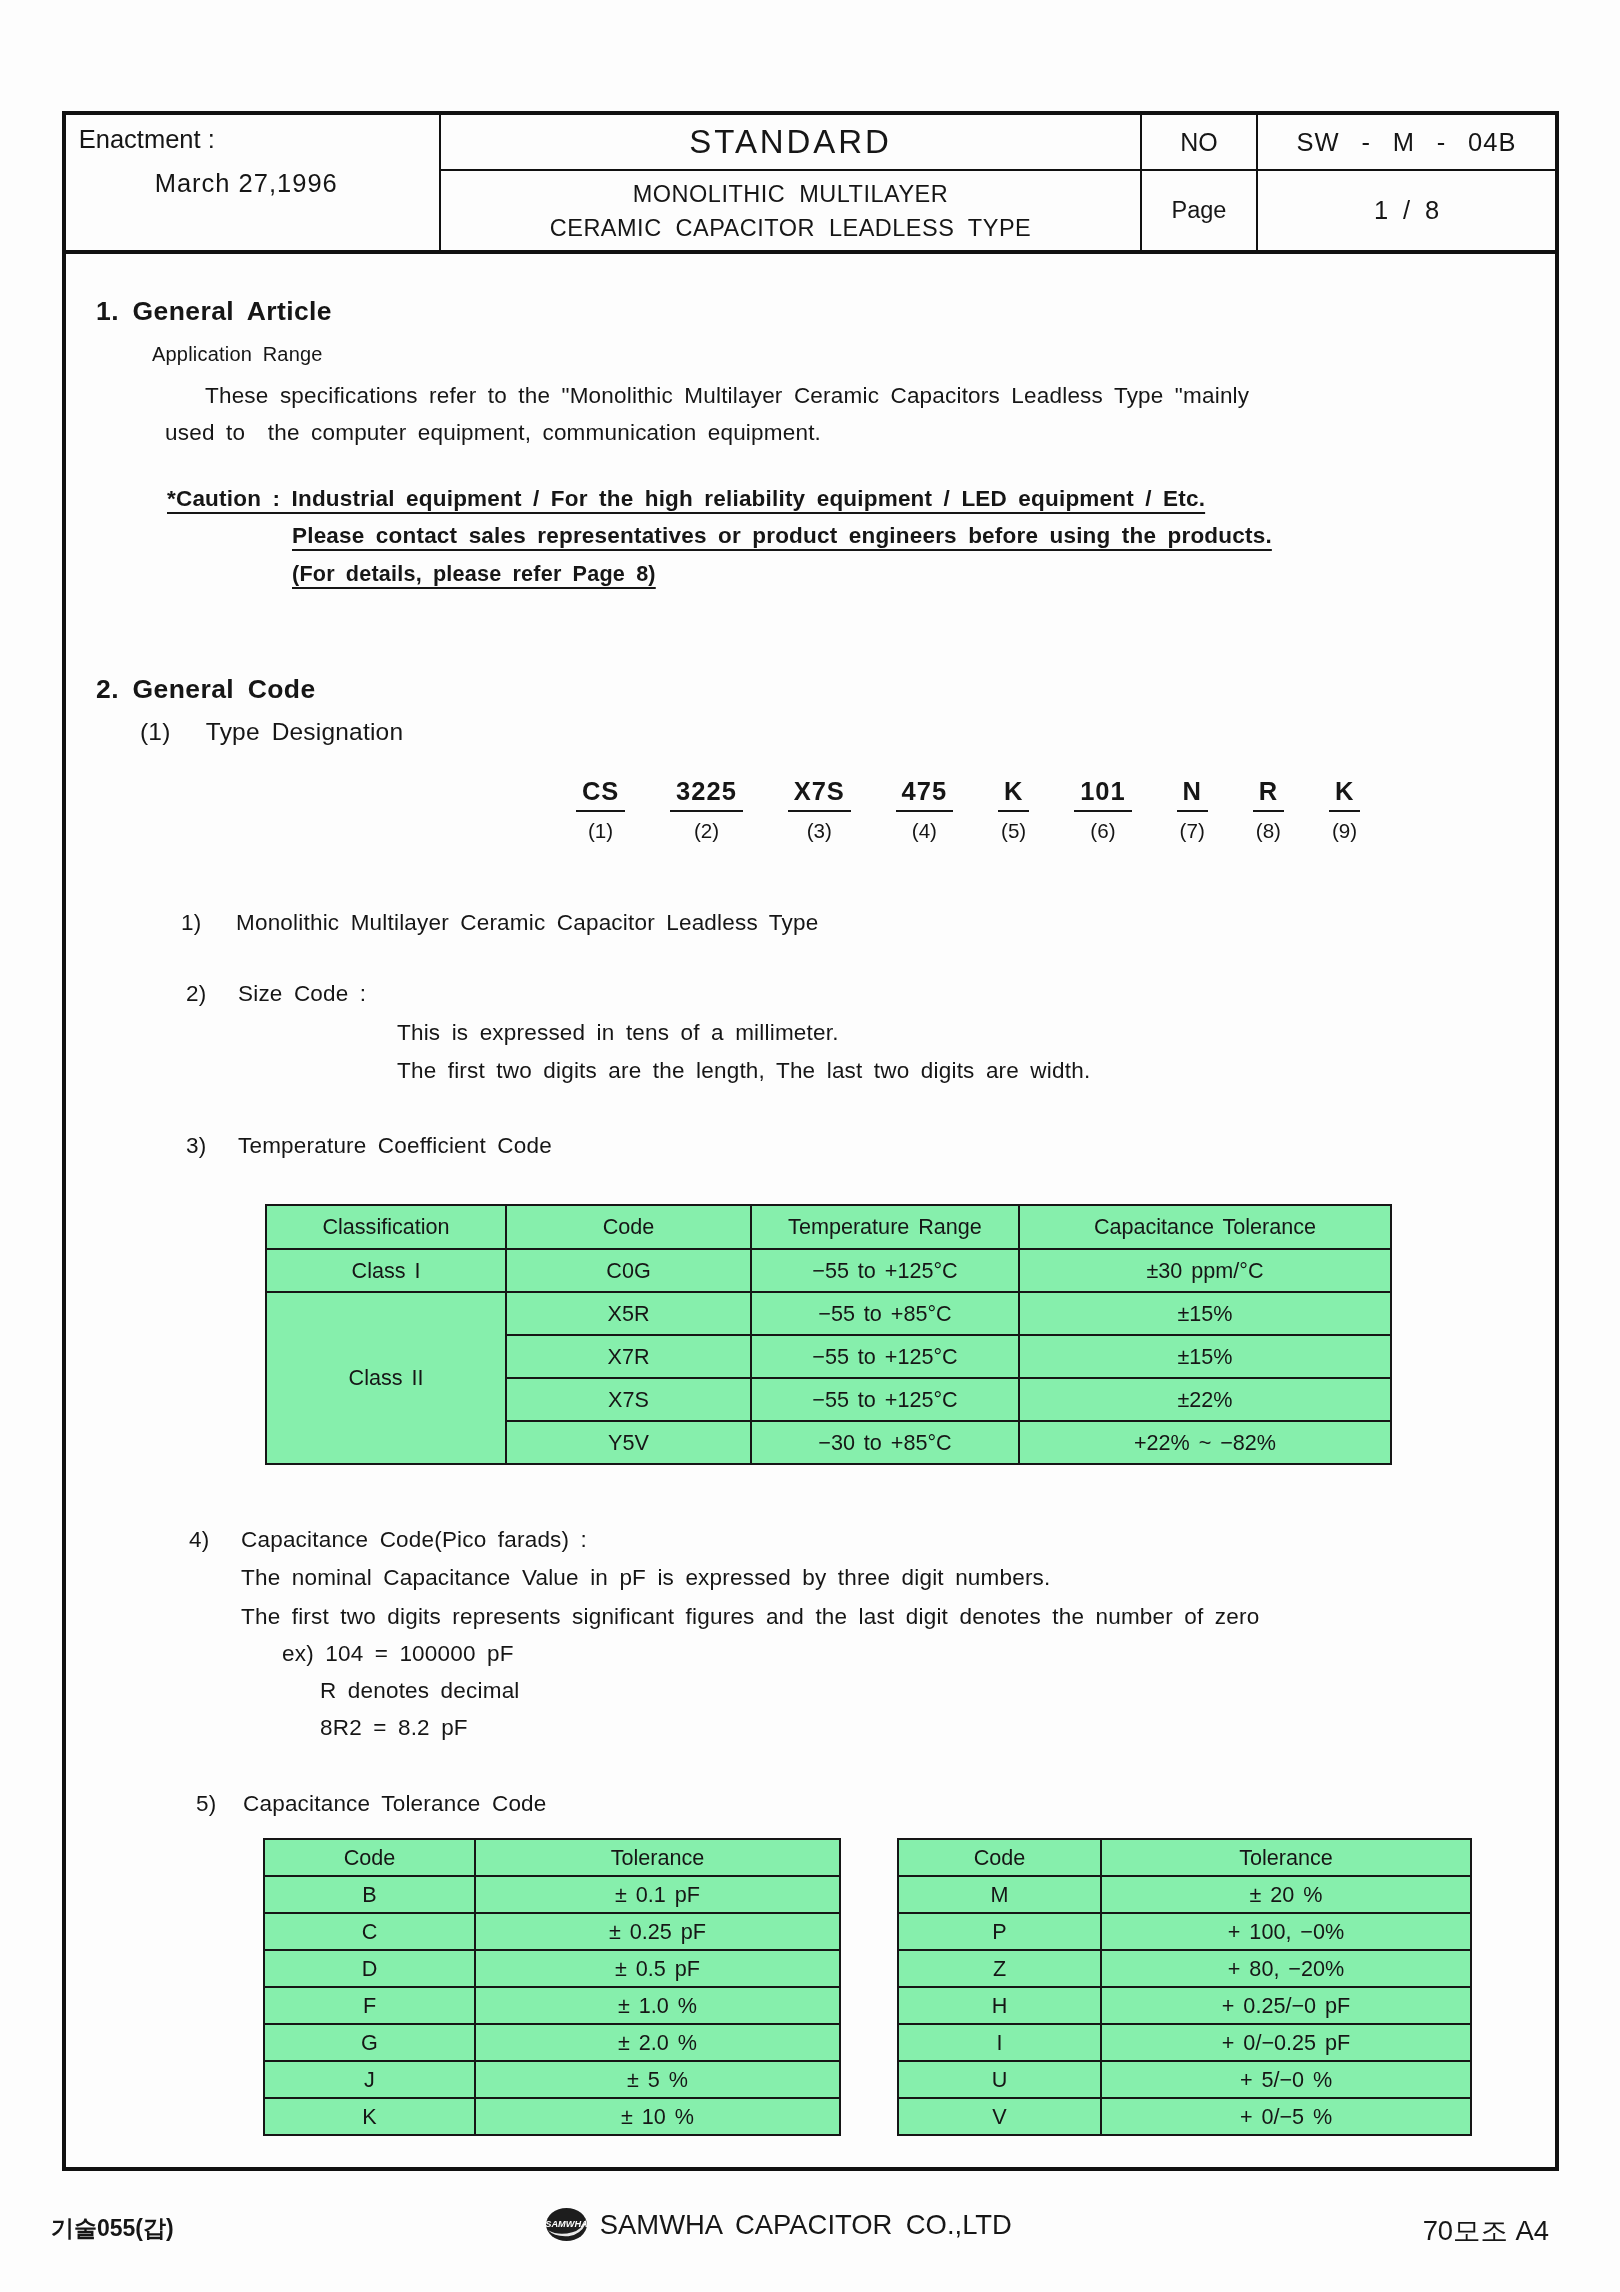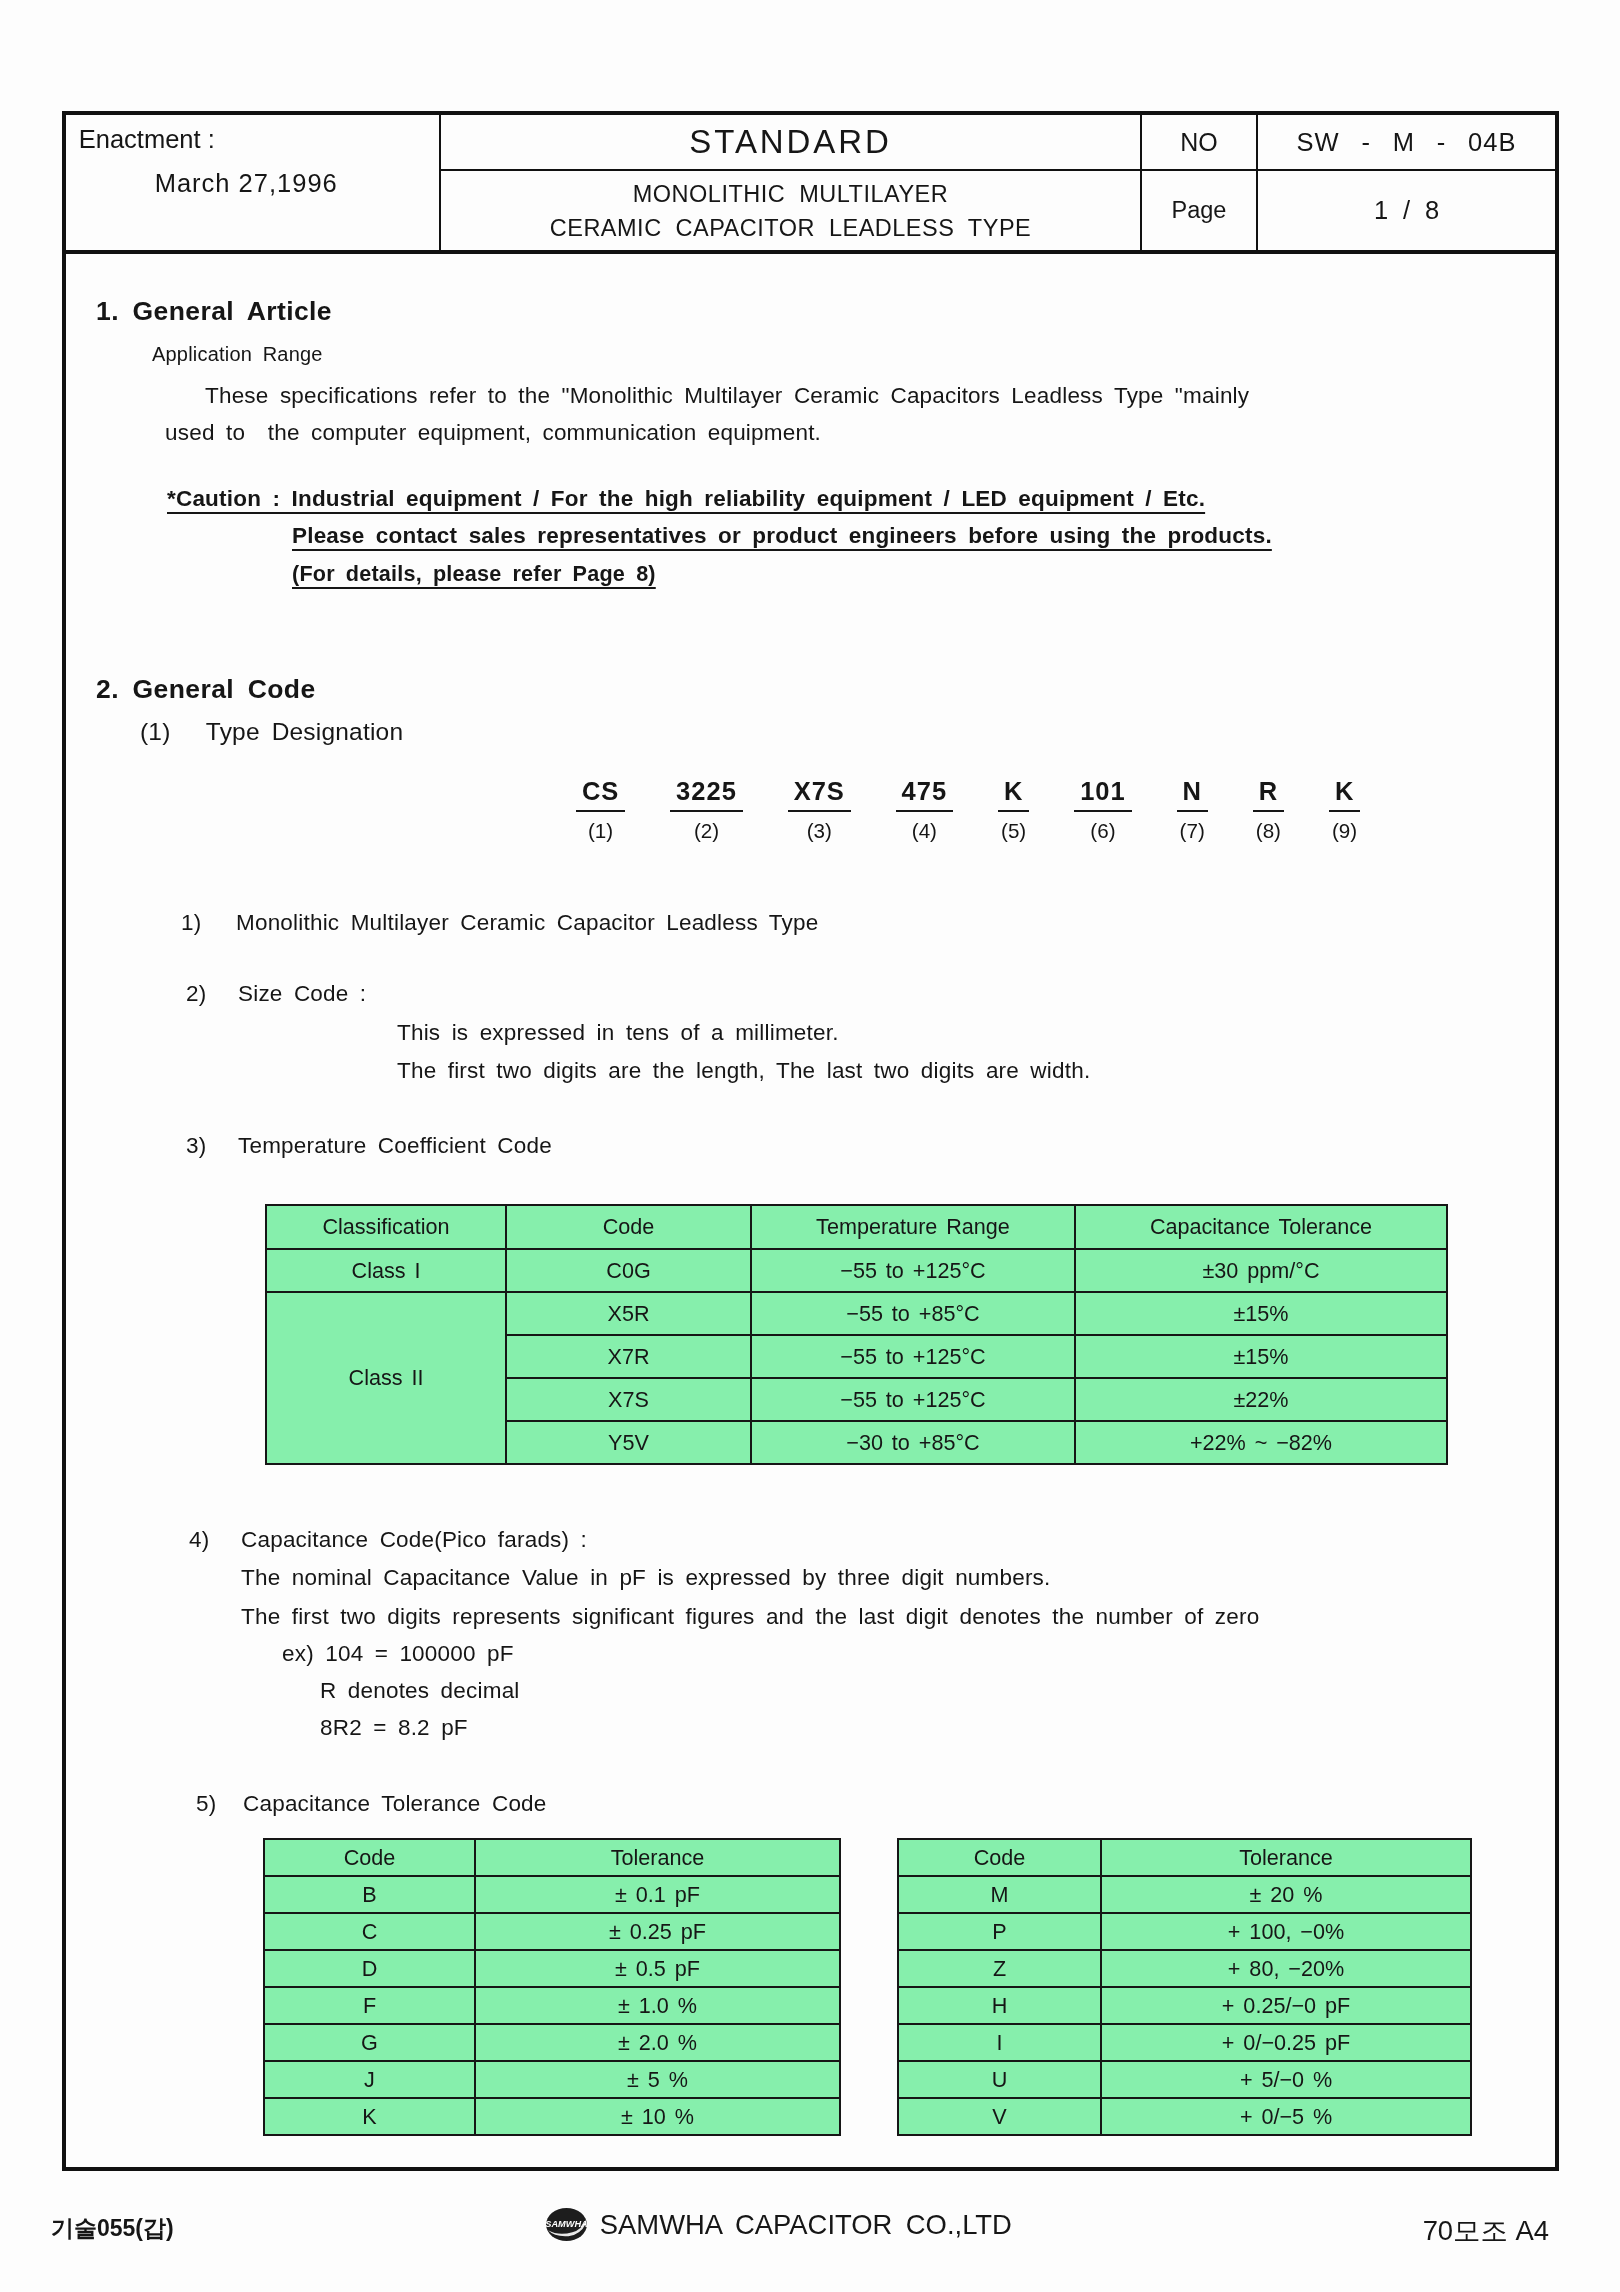--- a/index.html
+++ b/index.html
@@ -48,21 +48,21 @@
   .typecode{font-size:25.5px;font-weight:700;letter-spacing:1px;border-bottom:2px solid #161616;padding:0 5.9px 3.9px;}
   .typenum{font-size:20.6px;margin-top:6.9px;}
   
   table{border-collapse:collapse;background:#86efac;}
   td,th{border:2px solid #161616;font-weight:400;text-align:center;font-size:21.6px;
     word-spacing:2.9px;padding:0;box-sizing:border-box;}
   .temptable{position:absolute;left:265px;top:1204px;}
   .temptable{border:2.9px solid #161616;}
   .temptable th{height:44px;}
   .temptable td{height:43px;}
-  .temptable .c0{width:240px;}.temptable .c1{width:245px;}.temptable .c2{width:324px;}.temptable .c3{width:372px;}
+  .temptable .c0{width:240px;}.temptable .c1{width:245px;}.temptable .c2{width:268px;}.temptable .c3{width:372px;}
   .temptable tr.thick td{border-bottom-width:2.9px;}
   .toltable{border:2.9px solid #161616;position:absolute;top:1838px;}
   .toltable th,.toltable td{height:37px;}
   .tol-left{left:263px;}
   .tol-left .c0{width:211px;}.tol-left .c1{width:365px;}
   .tol-right{left:897px;}
   .tol-right .c0{width:203px;}.tol-right .c1{width:370px;}
   
   .footer-left{position:absolute;left:51px;top:2213px;font-size:23px;font-weight:600;}
   .footer-company{position:absolute;left:545px;top:2207px;display:flex;align-items:center;gap:11.8px;}

